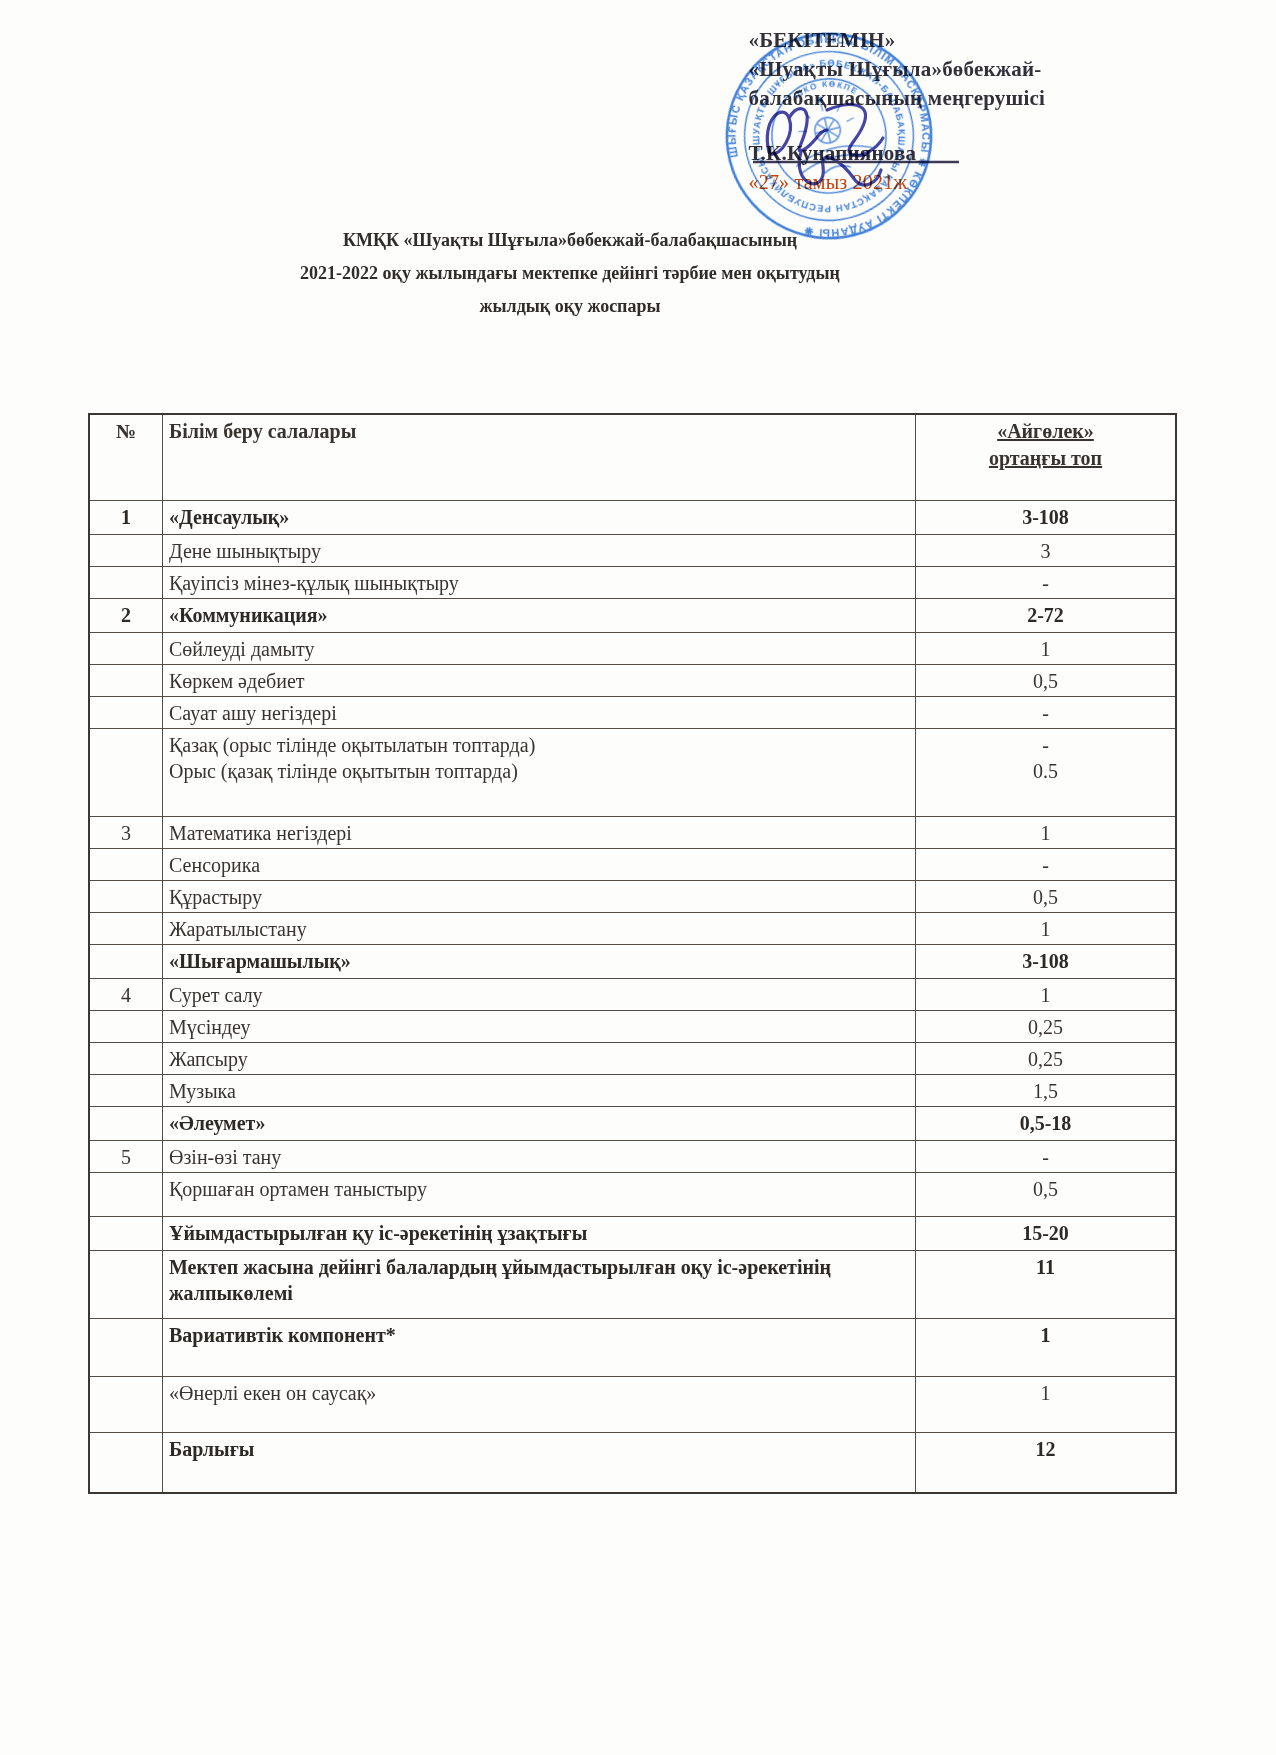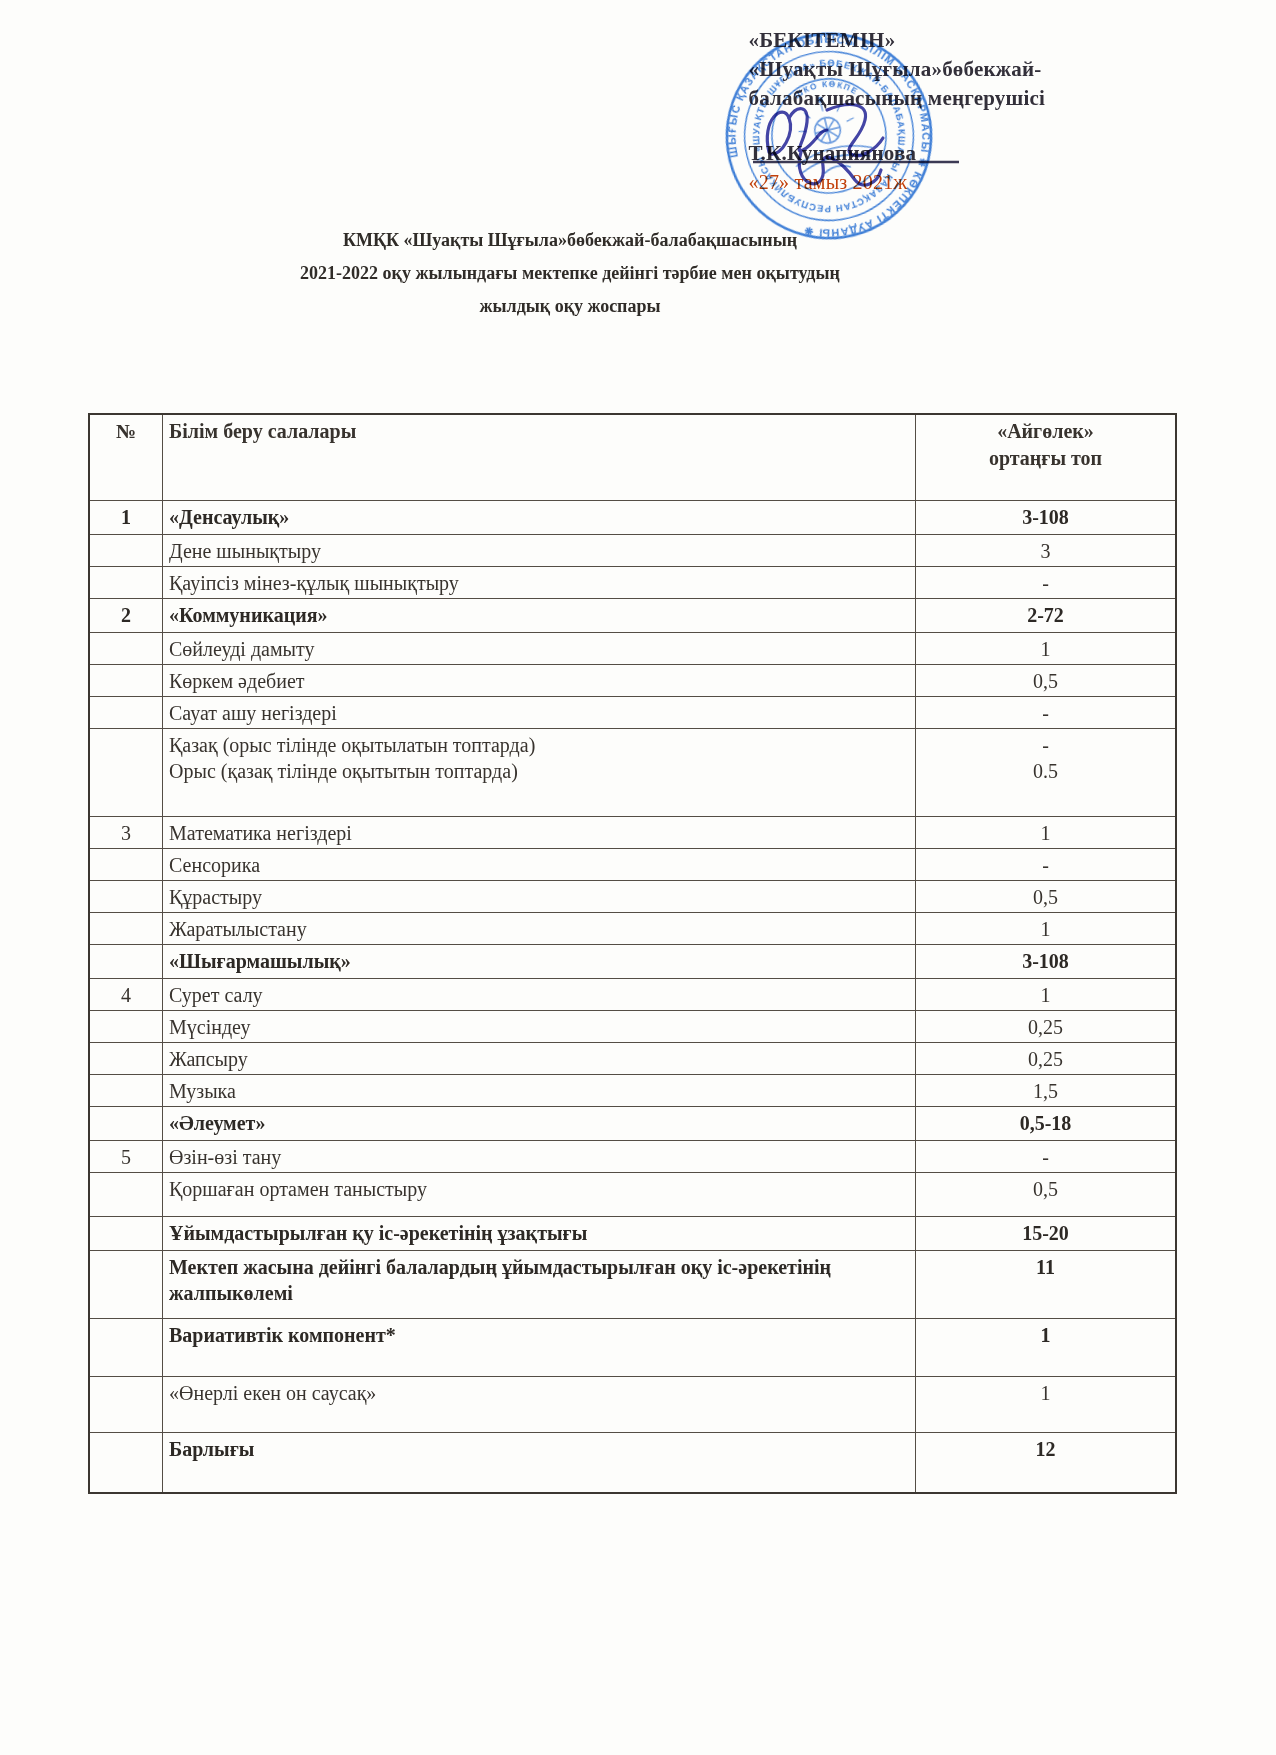--- a/index.html
+++ b/index.html
@@ -48,21 +48,21 @@
   .plan-table td, .plan-table th {
     border:1.4px solid #544d45; vertical-align:top;
     padding:3px 6px 2px; line-height:26px; font-weight:normal;
     overflow:hidden;
   }
   .plan-table { border:2.2px solid #3c3731; }
   .plan-table thead th { font-weight:bold; height:80px; }
   .c-num   { width:60px;  text-align:center; }
   .c-label { width:740px; text-align:left; padding-left:11px; }
   .c-value { width:247px; text-align:center; }
-  th.c-group div { line-height:27px; }
+  th.c-group div { line-height:27px;text-decoration:underline; }
   th.c-group div + div { margin-top:0; }
   .bold-row td { font-weight:bold; color:#2d2925; }
 </style>
 </head>
 <body>
 
 <div class="page">
 
   <div class="approval">
     <div>«БЕКІТЕМІН»</div>

